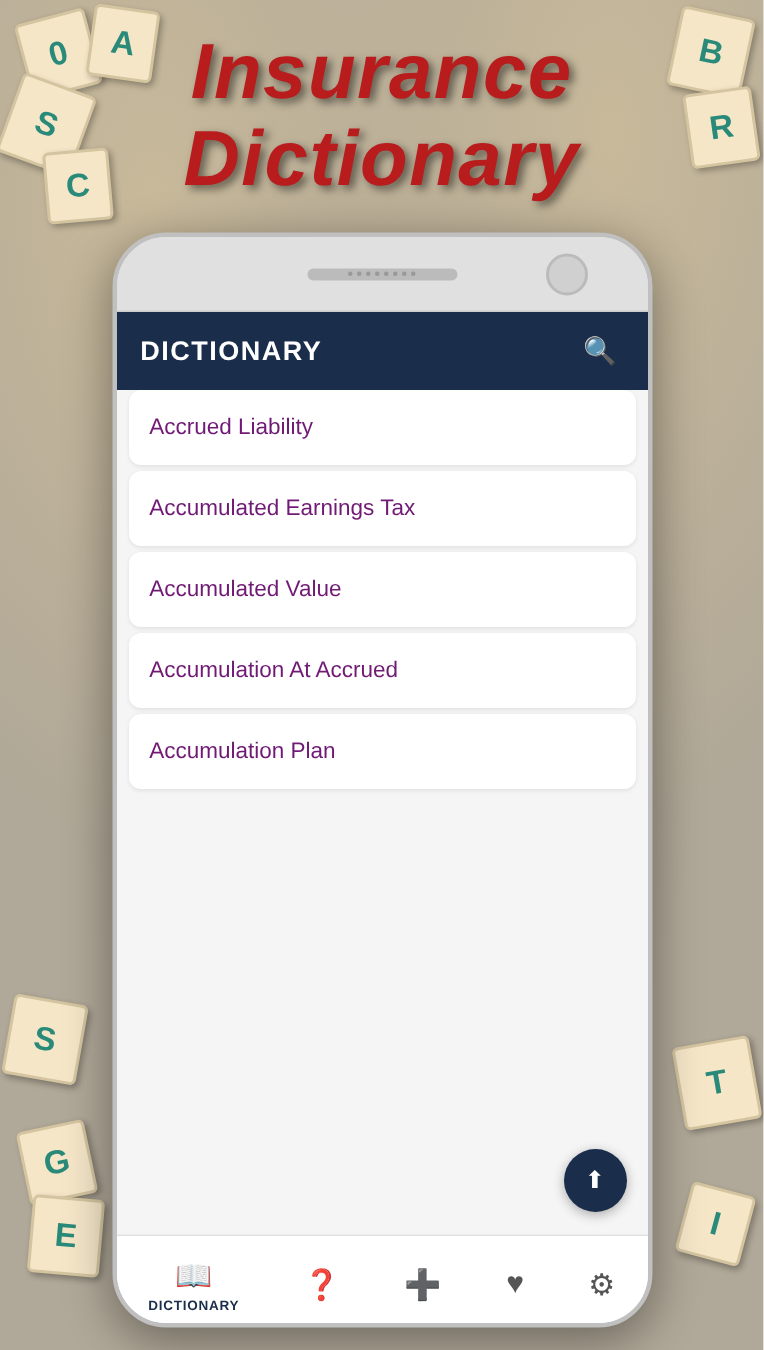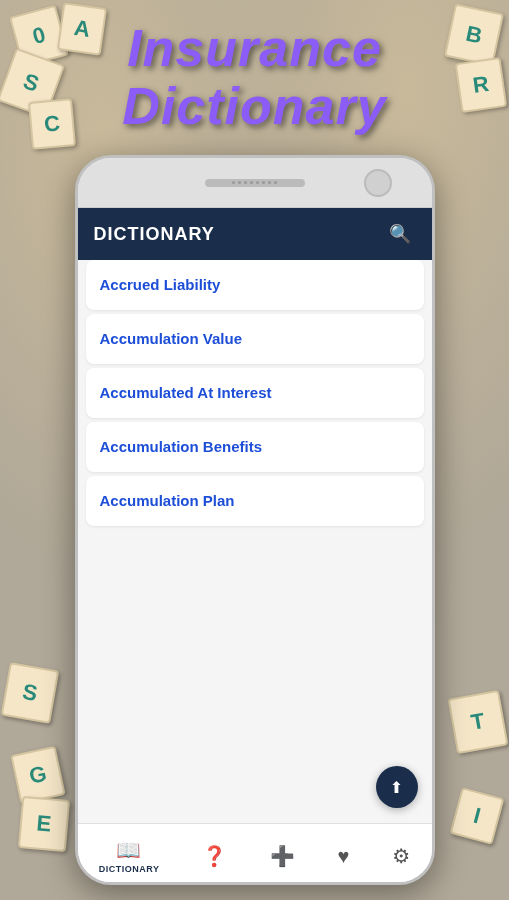--- a/index.html
+++ b/index.html
@@ -40,21 +40,21 @@
       height: 155px;
       display: flex;
       align-items: center;
       justify-content: center;
       z-index: 1;
     }
 
     .title-text {
       font-size: 52px;
       font-weight: 900;
-      color: #8b5cf6;
+      color: #b91c1c;
       text-align: center;
       text-shadow: 3px 3px 6px rgba(0,0,0,0.5);
       line-height: 1.1;
       font-style: italic;
       letter-spacing: 1px;
     }
 
     
     .tile {
       position: absolute;
@@ -164,22 +164,22 @@
       background: white;
       margin: 0 8px 4px 8px;
       border-radius: 8px;
       padding: 16px 14px;
       cursor: pointer;
       box-shadow: 0 1px 3px rgba(0,0,0,0.08);
     }
 
     .list-item-text {
       font-size: 15px;
-      color: #1d4ed8;
-      font-weight: 700;
+      color: #701a75;
+      font-weight: 400;
     }
 
     
     .bottom-nav {
       position: absolute;
       bottom: 0;
       left: 0;
       right: 0;
       height: 65px;
       background: white;
@@ -324,23 +324,23 @@
 
   <div class="phone-content">
 
     <div class="dict-header">
       <span class="dict-title">DICTIONARY</span>
       <button class="search-icon-btn">🔍</button>
     </div>
 
     <div class="list-area">
     <div class="list-item"><span class="list-item-text">Accrued Liability</span></div>
-        <div class="list-item"><span class="list-item-text">Accumulation Value</span></div>
-        <div class="list-item"><span class="list-item-text">Accumulated At Interest</span></div>
-        <div class="list-item"><span class="list-item-text">Accumulation Benefits</span></div>
+        <div class="list-item"><span class="list-item-text">Accumulated Earnings Tax</span></div>
+        <div class="list-item"><span class="list-item-text">Accumulated Value</span></div>
+        <div class="list-item"><span class="list-item-text">Accumulation At Accrued</span></div>
         <div class="list-item"><span class="list-item-text">Accumulation Plan</span></div>
       </div>
 
     <div class="scroll-top-btn">
       <span>⬆</span>
     </div>
 
     <div class="bottom-nav">
     <div class="nav-item active">
           <span class="nav-icon">📖</span>

